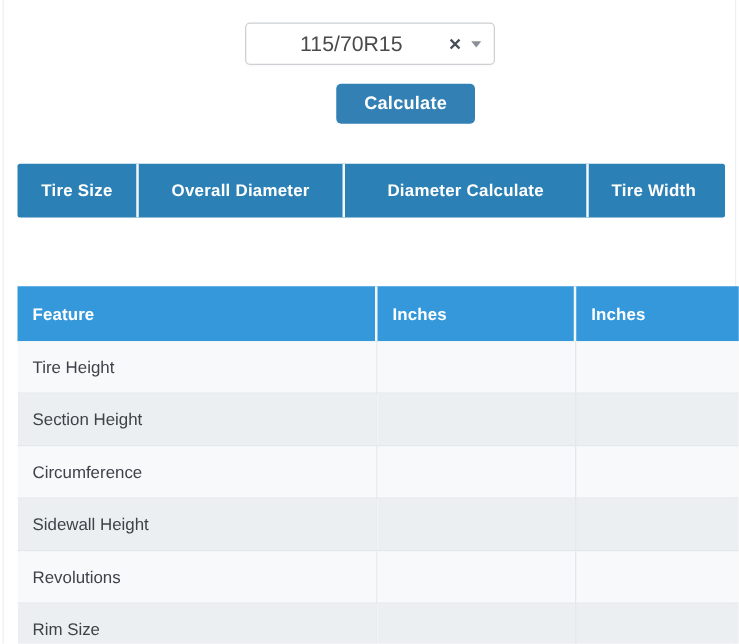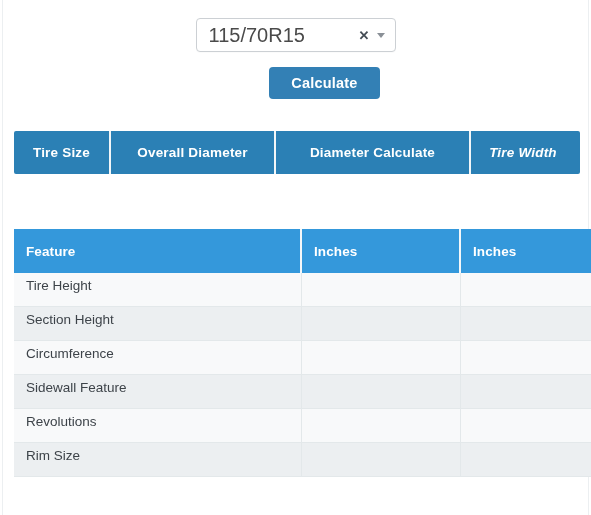--- a/index.html
+++ b/index.html
@@ -52,25 +52,26 @@
     border: 1px solid #ccd0d4;
     border-radius: 4px;
     background: #ffffff;
     display: flex;
     align-items: center;
     padding: 0 8px 0 12px;
     box-shadow: 0 1px 1px rgba(0,0,0,0.02);
   }
   .select-value {
     flex: 1 1 auto;
-    font-size: 20px;
+    font-size: 17px;
     color: #4a4a4a;
     line-height: 1;
     white-space: nowrap;
     overflow: hidden;
+    text-align: center;
   }
   .select-clear {
     font-size: 13px;
     color: #444c54;
     font-weight: bold;
     line-height: 1;
     padding: 0 5px;
     cursor: pointer;
     user-select: none;
   }
@@ -132,21 +133,21 @@
     letter-spacing: 0.2px;
     cursor: pointer;
     box-sizing: border-box;
     border-right: 2px solid #f2f6f8;
     white-space: nowrap;
   }
   .tab:last-child { border-right: none; }
   .tab-0 { width: 97px; }
   .tab-1 { width: 165px; }
   .tab-2 { width: 195px; }
-  .tab-3 { width: 104px; font-style: italic; }
+  .tab-3 { width: 104px; }
 
   
   .table-wrap {
     position: absolute;
     top: 229px;
     left: 14px;
     width: 564px;
   }
   table.results {
     width: 100%;
@@ -160,21 +161,21 @@
     font-weight: bold;
     font-size: 13.5px;
     text-align: left;
     padding: 13px 0 13px 12px;
     height: 18px;
     border-right: 2px solid #f4f7f9;
     letter-spacing: 0.1px;
   }
   table.results thead th:last-child { border-right: none; }
   table.results tbody td {
-    padding: 4px 0 12px 12px;
+    padding: 12px 0 12px 12px;
     height: 17px;
     color: #3d4349;
     font-size: 13.5px;
     border-bottom: 1px solid #e3e8ea;
     border-right: 1px solid #e3e8ea;
     overflow: hidden;
     white-space: nowrap;
   }
   table.results tbody td:last-child { border-right: none; }
   table.results tbody tr:nth-child(odd)  td { background: #f8f9fa; }
@@ -230,21 +231,21 @@
           <td>Section Height</td>
           <td></td>
           <td></td>
         </tr>
         <tr>
           <td>Circumference</td>
           <td></td>
           <td></td>
         </tr>
         <tr>
-          <td>Sidewall Feature</td>
+          <td>Sidewall Height</td>
           <td></td>
           <td></td>
         </tr>
         <tr>
           <td>Revolutions</td>
           <td></td>
           <td></td>
         </tr>
         <tr>
           <td>Rim Size</td>

